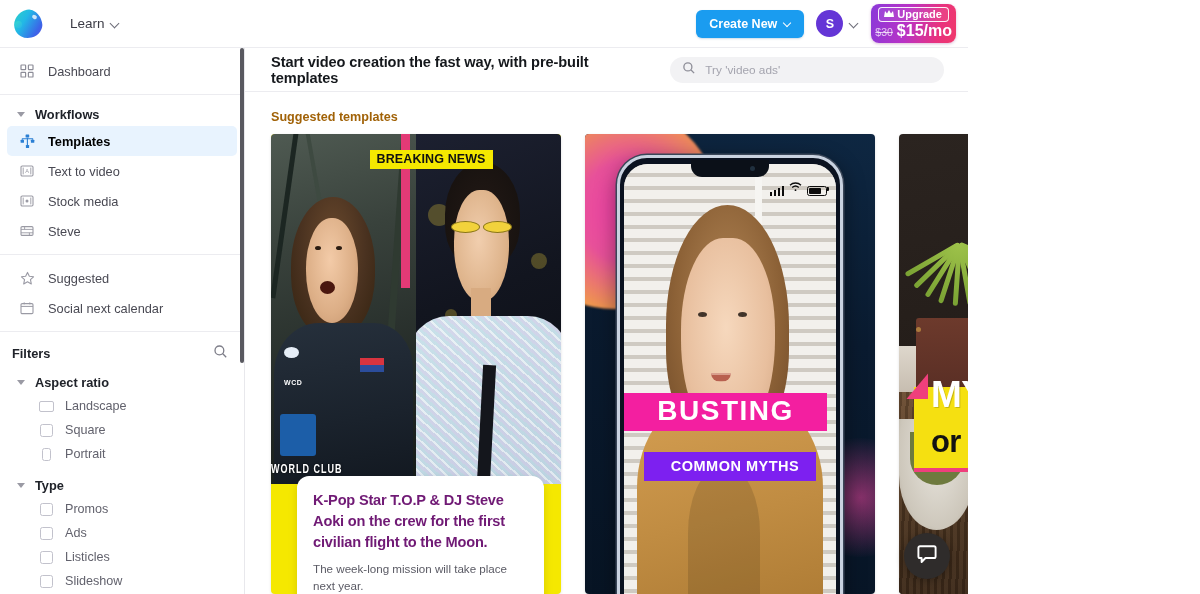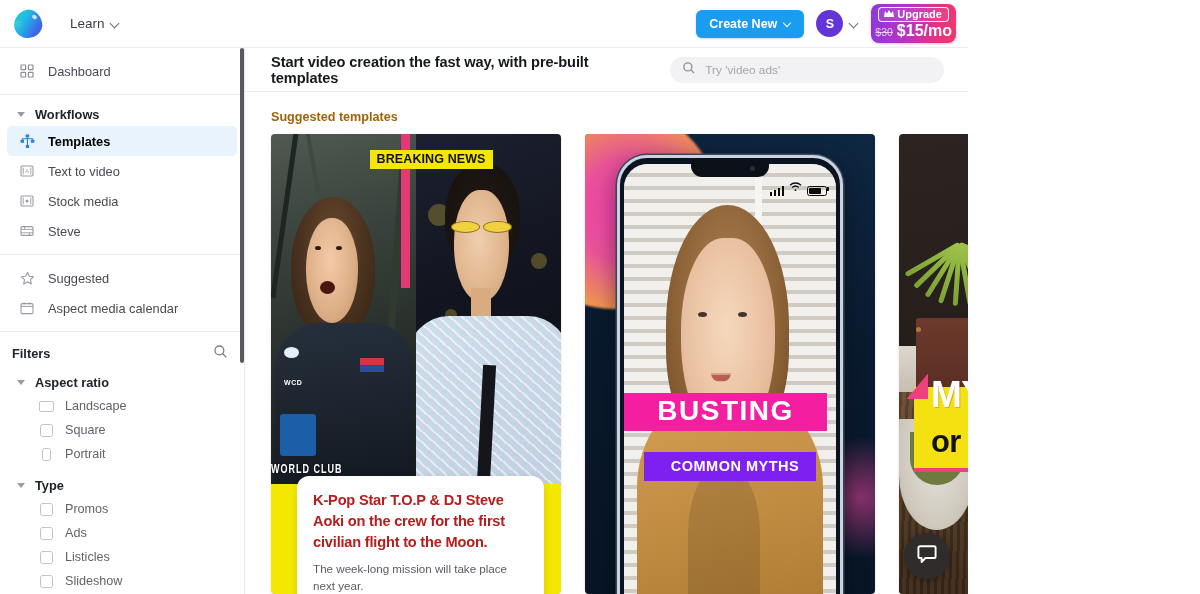--- a/index.html
+++ b/index.html
@@ -228,21 +228,21 @@
     position: absolute; left: 0; bottom: 26%; z-index: 5;
     font-size: 9px; font-weight: bold; color: #fff; letter-spacing: 1px;
     transform: scaleY(1.35);
     text-shadow: 0 0 2px rgba(0,0,0,.8);
   }
   .c1 .txtcard {
     position: absolute; left: 9%; right: 6%; bottom: -4%;
     background: #fff; border-radius: 12px; padding: 14px 16px 18px 16px; z-index: 6;
     box-shadow: 0 3px 10px rgba(0,0,0,.13);
   }
-  .c1 .txtcard h3 { font-size: 14.6px; line-height: 1.42; font-weight: bold; color: #b91c1c; letter-spacing: -.2px; }
+  .c1 .txtcard h3 { font-size: 14.6px; line-height: 1.42; font-weight: bold; color: #701a75; letter-spacing: -.2px; }
   .c1 .txtcard p { margin-top: 9px; font-size: 11.6px; line-height: 1.42; color: #5a5a64; }
 
   
   .c2 { background: linear-gradient(195deg,#0e2742 0%,#0a1b30 40%,#071424 100%); }
   .c2 .glow {
     position: absolute; left: -26%; top: -6%; width: 72%; height: 44%;
     background: radial-gradient(circle at 58% 52%, #f03fa8 0%, #e8519a 32%, #f0a43e 70%, rgba(240,164,62,0) 80%);
     border-radius: 50%; filter: blur(1px);
   }
   .c2 .glow2 {
@@ -537,21 +537,21 @@
         </div>
 
         <div class="sb-item">
           <span class="ico">
             <svg width="14" height="14" viewBox="0 0 14 14" fill="none" stroke="#9a9aa4" stroke-width="1.1">
               <rect x="1" y="2.6" width="12" height="10" rx="1.2"></rect>
               <path d="M1 5.4h12" stroke-width="1"></path>
               <path d="M4.2 1.4v2M9.8 1.4v2" stroke-width="1"></path>
             </svg>
           </span>
-          <span>Aspect media calendar</span>
+          <span>Social next calendar</span>
         </div>
 
         <div class="sb-sep"></div>
 
         <div class="filters-head">
           <span class="t">Filters</span>
           <span>
             <svg width="15" height="15" viewBox="0 0 15 15" fill="none" stroke="#7d7d88" stroke-width="1.3">
               <circle cx="6.4" cy="6.4" r="4.4"></circle>
                 <path d="M9.8 9.8l3.4 3.4"></path>

